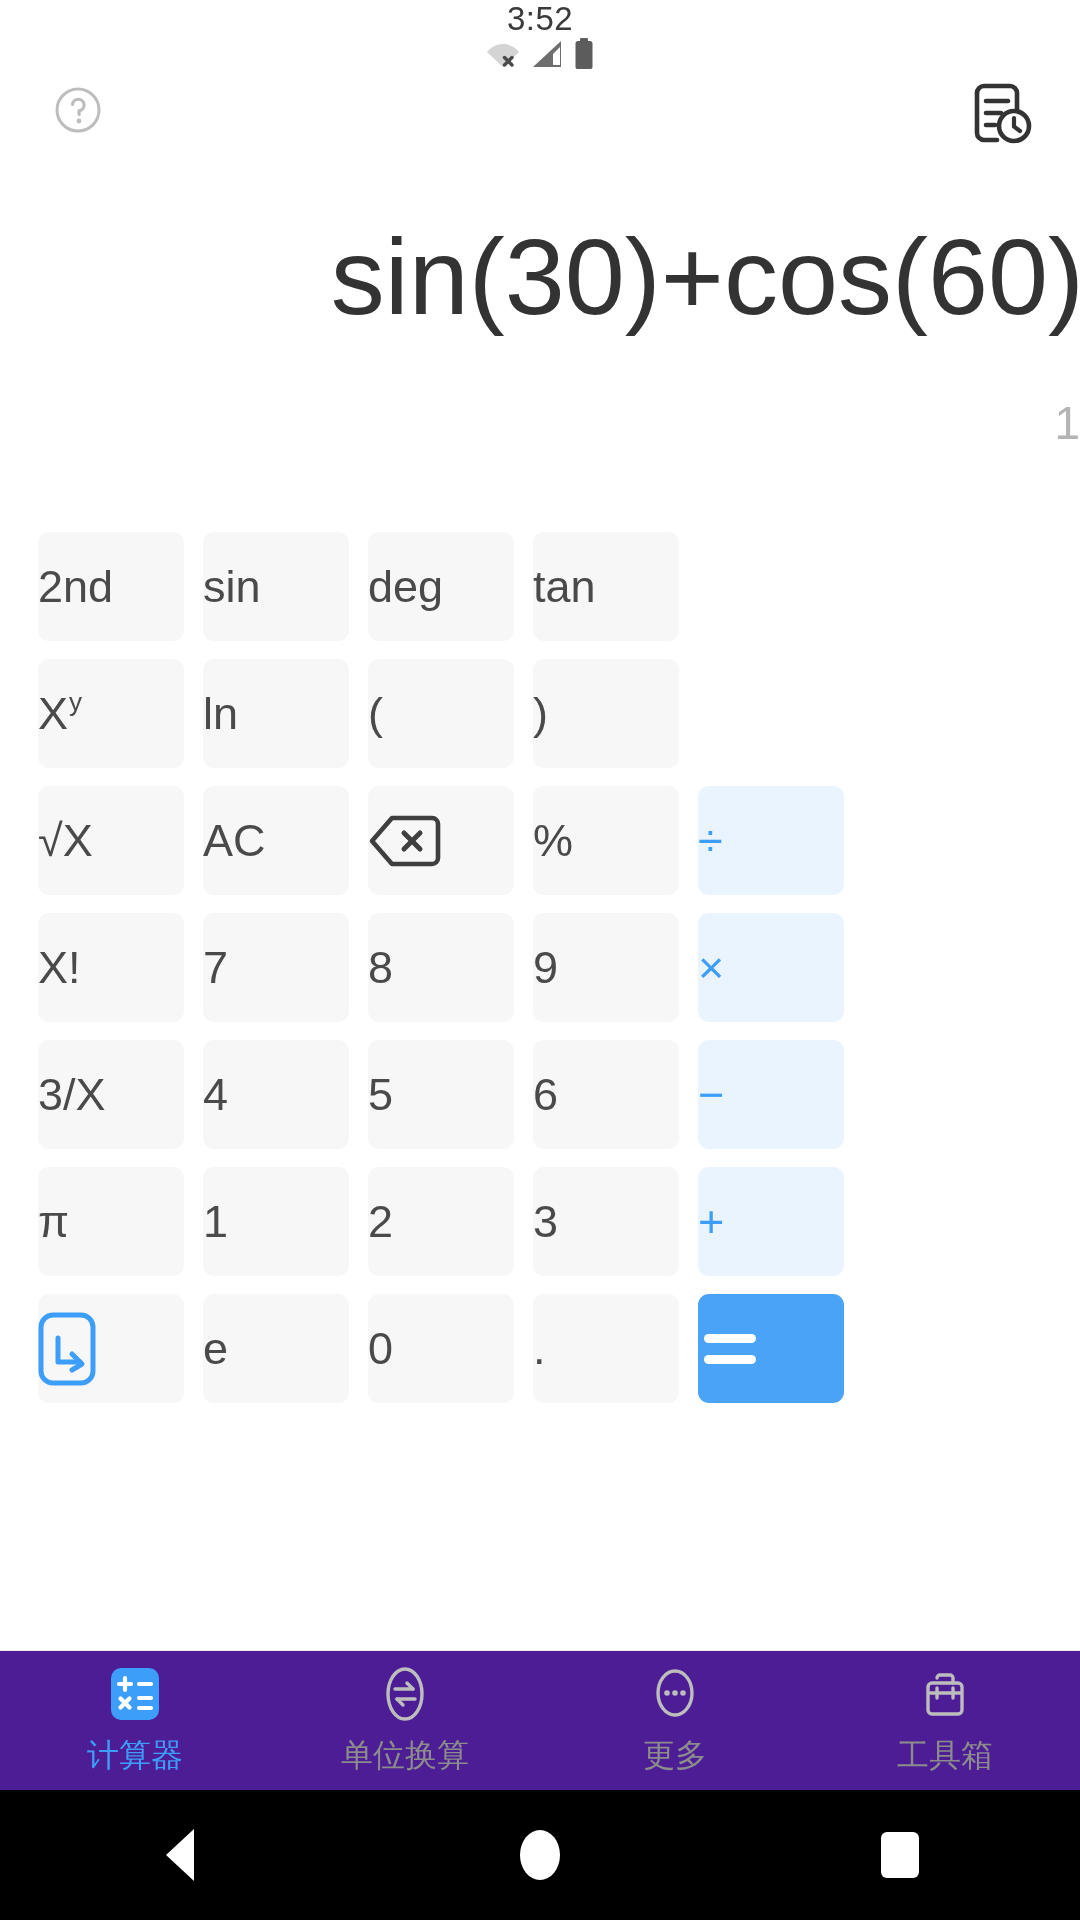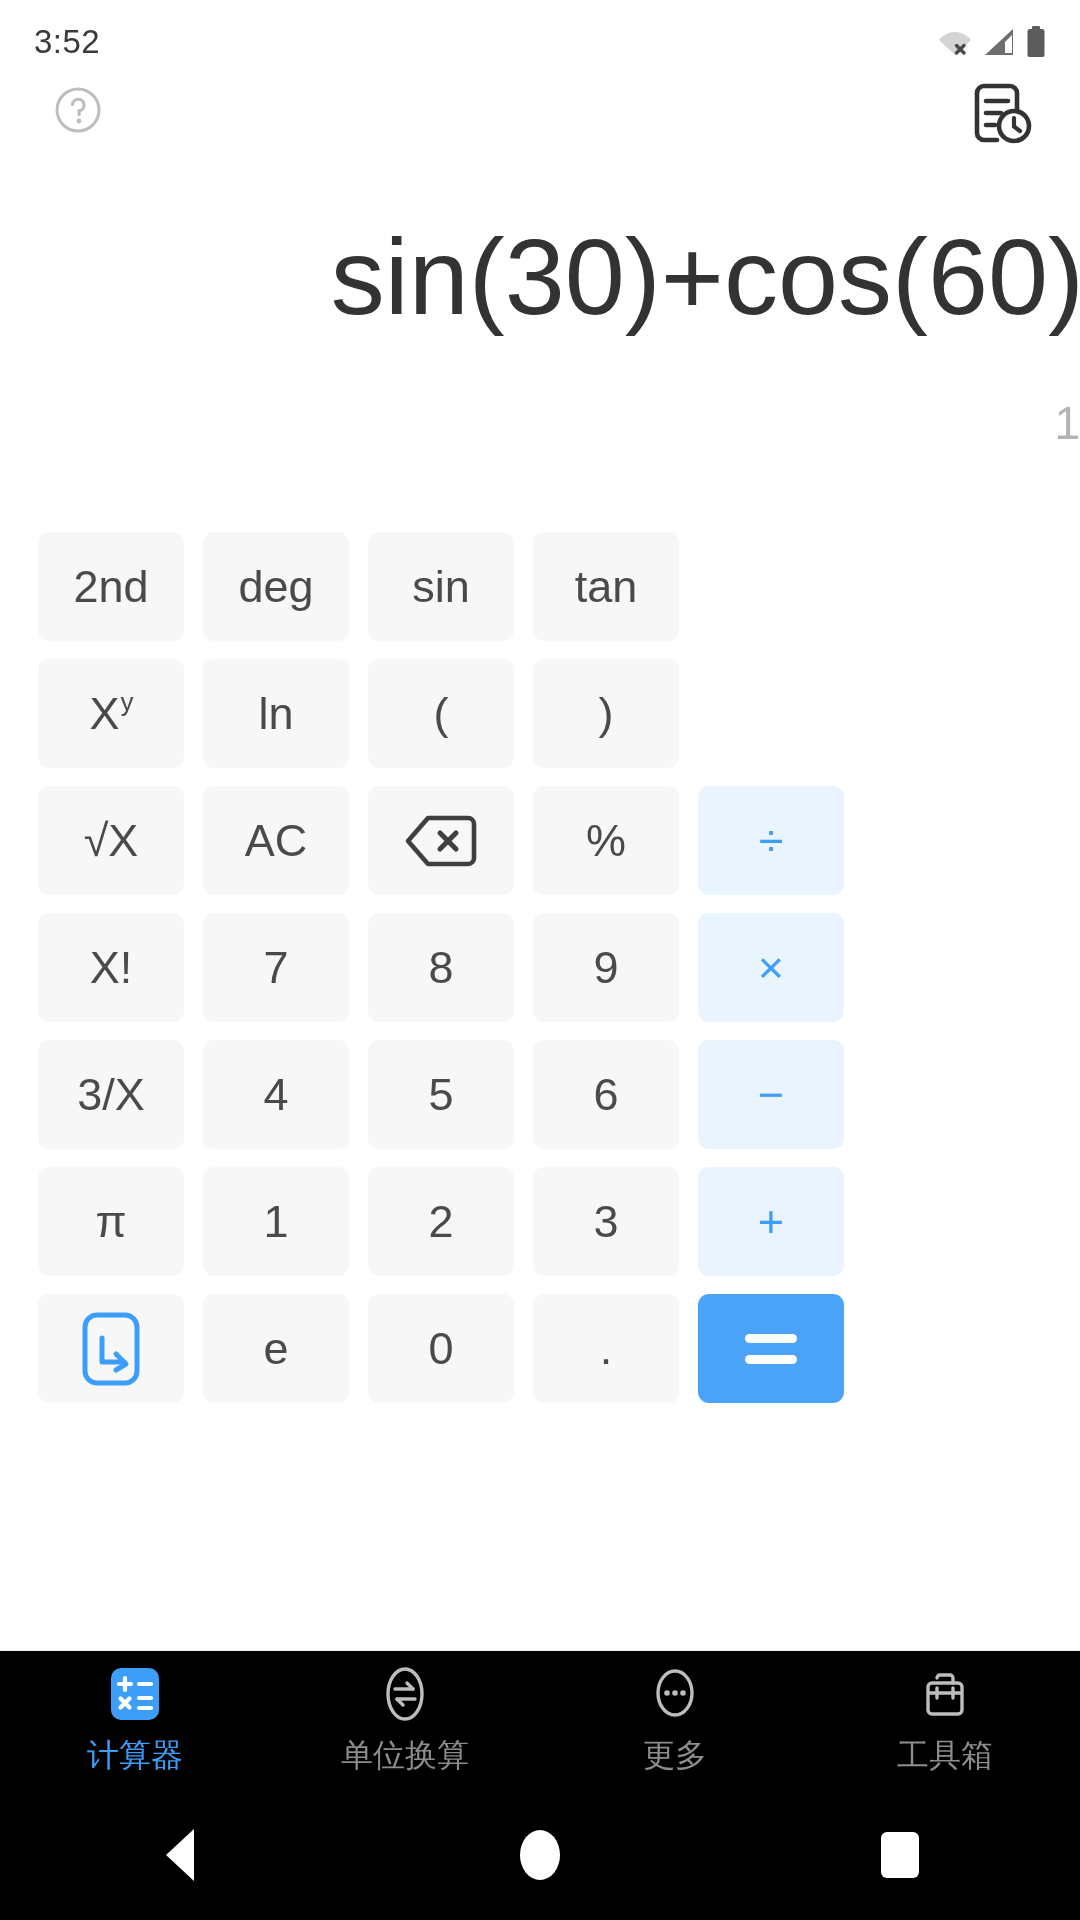--- a/index.html
+++ b/index.html
@@ -6,23 +6,24 @@
   html, body {
     width:1080px; height:1920px;
     background:#ffffff;
     font-family:"Liberation Sans", sans-serif;
     overflow:hidden;
   }
   #screen { position:relative; width:1080px; height:1920px; background:#ffffff; }
 
   
   .statusbar {
-    position:absolute; top:10px; left:0; width:1080px; height:64px;
+    position:absolute; top:0; left:0; width:1080px; height:64px;
     display:flex; align-items:center; justify-content:space-between;
     padding:0 34px;
+    flex-direction:column;
   }
   .status-time {
     font-size:33px; color:#3a3a3a; letter-spacing:0.5px;
     font-family:"Liberation Sans", sans-serif;
   }
   .status-icons { display:flex; align-items:center; gap:11px; }
 
   
   .actionbar {
     position:absolute; top:82px; left:0; width:1080px; height:80px;
@@ -69,21 +70,21 @@
     position:absolute; top:532px; left:38px;
     width:1004px;
     display:flex; flex-direction:column;
     gap:18px;
   }
   .key-row { display:flex; gap:19px; }
   .key {
     width:146px; height:109px;
     border-radius:11px;
     background:#f7f7f7;
-    display:flex; align-items:center; justify-content:center;
+    display:flex; align-items:center; justify-content:flex-start;
     color:#4a4a4a;
     font-size:45px;
     font-family:"Liberation Sans", sans-serif;
     user-select:none;
   }
   .key.op {
     background:#eaf4fe;
     color:#3d9ef9;
   }
   .key.equals {
@@ -97,21 +98,21 @@
     position:relative;
     top:-12px;
     left:1px;
   }
 
   
   .tabbar {
     position:absolute; left:0; bottom:130px; width:1080px; height:140px;
     border-top:1px solid #ededed;
     display:flex; align-items:center;
-    background:#000000;
+    background:#4c1d95;
   }
   .tab {
     flex:1; height:140px;
     display:flex; flex-direction:column;
     align-items:center; justify-content:center; gap:10px;
   }
   .tab-icon { width:60px; height:60px; display:flex; align-items:center; justify-content:center; }
   .tab-label { font-size:32px; color:#8c8c8c; }
   .tab.active .tab-label { color:#3d9ef9; }
 
@@ -188,24 +189,24 @@
     <div class="expression">sin(30)+cos(60)</div>
     <div class="result">1</div>
   </div>
 
   <div class="keypad" id="keypad">
       <div class="key-row">
         <div class="key">
           <span>2nd</span>
         </div>
         <div class="key">
+          <span>sin</span>
+        </div>
+        <div class="key">
           <span>deg</span>
-        </div>
-        <div class="key">
-          <span>sin</span>
         </div>
         <div class="key">
           <span>tan</span>
         </div>
       </div>
       <div class="key-row">
         <div class="key">
           <span>X</span>
           <span class="sup">y</span>
         </div>

